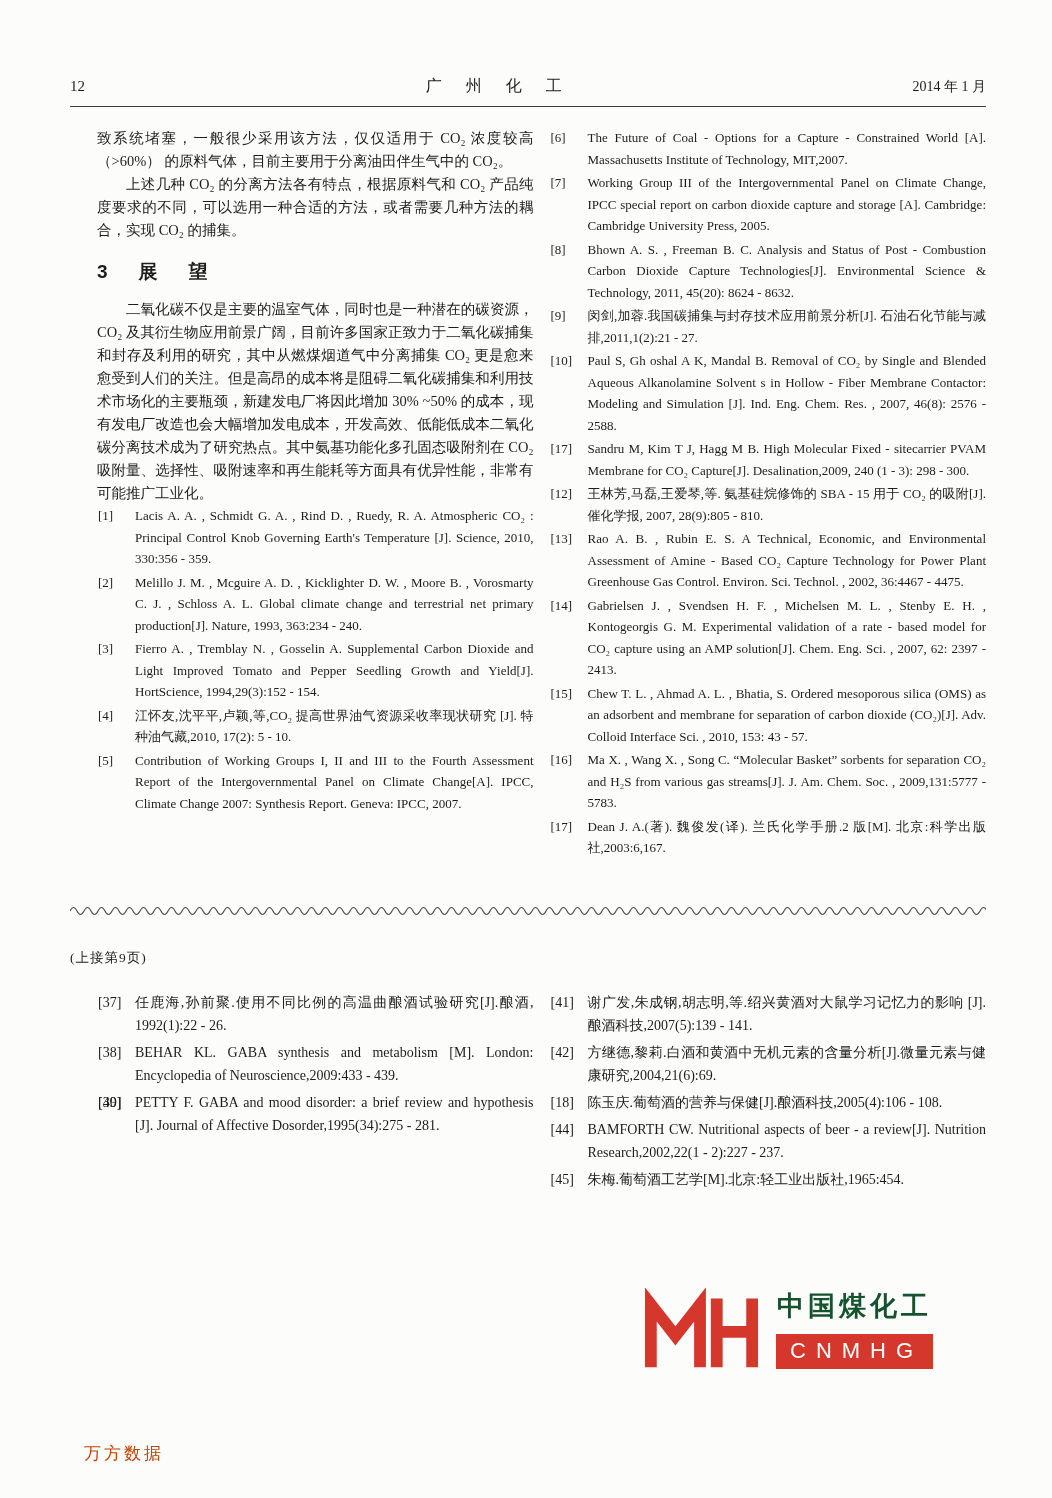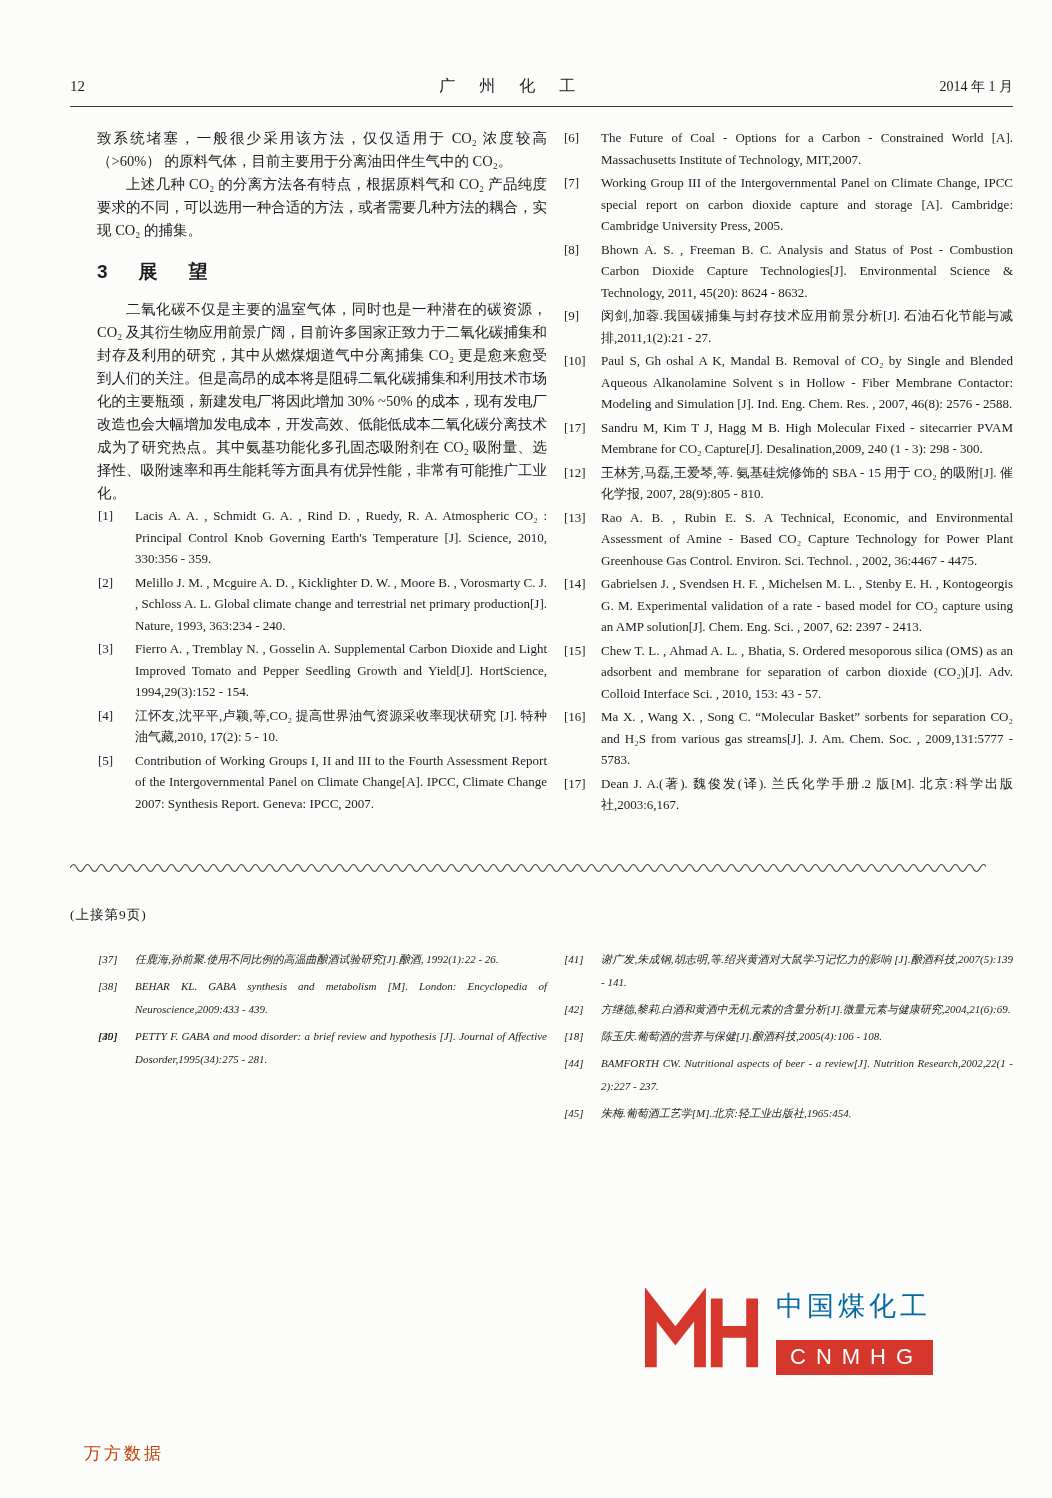--- a/index.html
+++ b/index.html
@@ -5,21 +5,21 @@
   * { margin: 0; padding: 0; box-sizing: border-box; }
   html, body { background: #ffffff; }
   .page {
     position: relative;
     width: 1052px;
     height: 1498px;
     margin: 0 auto;
     background: #fcfcfa;
     color: #1c1c1c;
     font-family: "Liberation Serif", "DejaVu Serif", serif;
-    padding: 0 39px 0 70px;
+    padding: 0 66px 0 70px;
     overflow: hidden;
   }
   
   .header {
     display: flex;
     justify-content: space-between;
     align-items: baseline;
     padding-top: 76px;
     font-size: 15px;
   }
@@ -50,47 +50,48 @@
   
   .ref {
     position: relative;
     padding-left: 38px;
     font-size: 13px;
     line-height: 21.5px;
     text-align: justify;
     margin-bottom: 2px;
   }
   .ref-label { position: absolute; left: 1px; top: 0; }
-  .lower .ref { font-size: 11px; line-height: 23px; margin-bottom: 4px; font-style: italic; }
+  .lower .ref { font-size: 14px; line-height: 23px; margin-bottom: 4px; }
   
   .wave-wrap { margin-top: 44px; }
   .wave-wrap svg { display: block; }
   
   .cont-note { margin-top: 32px; font-size: 13.5px; letter-spacing: 1px; }
   .lower { margin-top: 24px; }
   
   .logo {
     position: absolute;
     left: 642px;
     top: 1288px;
     display: flex;
     align-items: flex-start;
     gap: 16px;
   }
   .logo-mark svg { display: block; }
   .logo-text { display: flex; flex-direction: column; }
   .logo-cn {
     font-family: "Liberation Sans", "DejaVu Sans", sans-serif;
     font-size: 27px;
-    font-weight: normal;
-    color: #0369a1;
+    font-weight: bold;
+    color: #14532d;
     letter-spacing: 4px;
+    text-align: center;
   }
   .logo-en-box {
-    margin-top: 16px;
+    margin-top: 10px;
     background: #d5372d;
     color: #ffffff;
     font-family: "Liberation Sans", "DejaVu Sans", sans-serif;
     font-size: 22px;
     letter-spacing: 10px;
     text-align: center;
     padding: 4px 10px 5px 14px;
   }
   
   .watermark {
@@ -126,21 +127,21 @@
         <div class="ref"><span class="ref-label">[1]</span><span class="ref-text">Lacis A. A. , Schmidt G. A. , Rind D. , Ruedy, R. A. Atmospheric CO₂ : Principal Control Knob Governing Earth's Temperature [J]. Science, 2010, 330:356 - 359.</span></div>
         <div class="ref"><span class="ref-label">[2]</span><span class="ref-text">Melillo J. M. , Mcguire A. D. , Kicklighter D. W. , Moore B. , Vorosmarty C. J. , Schloss A. L. Global climate change and terrestrial net primary production[J]. Nature, 1993, 363:234 - 240.</span></div>
         <div class="ref"><span class="ref-label">[3]</span><span class="ref-text">Fierro A. , Tremblay N. , Gosselin A. Supplemental Carbon Dioxide and Light Improved Tomato and Pepper Seedling Growth and Yield[J]. HortScience, 1994,29(3):152 - 154.</span></div>
         <div class="ref"><span class="ref-label">[4]</span><span class="ref-text">江怀友,沈平平,卢颖,等,CO₂ 提高世界油气资源采收率现状研究 [J]. 特种油气藏,2010, 17(2): 5 - 10.</span></div>
         <div class="ref"><span class="ref-label">[5]</span><span class="ref-text">Contribution of Working Groups I, II and III to the Fourth Assessment Report of the Intergovernmental Panel on Climate Change[A]. IPCC, Climate Change 2007: Synthesis Report. Geneva: IPCC, 2007.</span></div>
       </div>
     </div>
 
     <div class="col">
       <div class="refs">
-        <div class="ref"><span class="ref-label">[6]</span><span class="ref-text">The Future of Coal - Options for a Carbon - Constrained World [A]. Massachusetts Institute of Technology, MIT,2007.</span></div>
+        <div class="ref"><span class="ref-label">[6]</span><span class="ref-text">The Future of Coal - Options for a Capture - Constrained World [A]. Massachusetts Institute of Technology, MIT,2007.</span></div>
         <div class="ref"><span class="ref-label">[7]</span><span class="ref-text">Working Group III of the Intergovernmental Panel on Climate Change, IPCC special report on carbon dioxide capture and storage [A]. Cambridge: Cambridge University Press, 2005.</span></div>
         <div class="ref"><span class="ref-label">[8]</span><span class="ref-text">Bhown A. S. , Freeman B. C. Analysis and Status of Post - Combustion Carbon Dioxide Capture Technologies[J]. Environmental Science &amp; Technology, 2011, 45(20): 8624 - 8632.</span></div>
         <div class="ref"><span class="ref-label">[9]</span><span class="ref-text">闵剑,加蓉.我国碳捕集与封存技术应用前景分析[J]. 石油石化节能与减排,2011,1(2):21 - 27.</span></div>
         <div class="ref"><span class="ref-label">[10]</span><span class="ref-text">Paul S, Gh oshal A K, Mandal B. Removal of CO₂ by Single and Blended Aqueous Alkanolamine Solvent s in Hollow - Fiber Membrane Contactor: Modeling and Simulation [J]. Ind. Eng. Chem. Res. , 2007, 46(8): 2576 - 2588.</span></div>
         <div class="ref"><span class="ref-label">[17]</span><span class="ref-text">Sandru M, Kim T J, Hagg M B. High Molecular Fixed - sitecarrier PVAM Membrane for CO₂ Capture[J]. Desalination,2009, 240 (1 - 3): 298 - 300.</span></div>
         <div class="ref"><span class="ref-label">[12]</span><span class="ref-text">王林芳,马磊,王爱琴,等. 氨基硅烷修饰的 SBA - 15 用于 CO₂ 的吸附[J]. 催化学报, 2007, 28(9):805 - 810.</span></div>
         <div class="ref"><span class="ref-label">[13]</span><span class="ref-text">Rao A. B. , Rubin E. S. A Technical, Economic, and Environmental Assessment of Amine - Based CO₂ Capture Technology for Power Plant Greenhouse Gas Control. Environ. Sci. Technol. , 2002, 36:4467 - 4475.</span></div>
         <div class="ref"><span class="ref-label">[14]</span><span class="ref-text">Gabrielsen J. , Svendsen H. F. , Michelsen M. L. , Stenby E. H. , Kontogeorgis G. M. Experimental validation of a rate - based model for CO₂ capture using an AMP solution[J]. Chem. Eng. Sci. , 2007, 62: 2397 - 2413.</span></div>
         <div class="ref"><span class="ref-label">[15]</span><span class="ref-text">Chew T. L. , Ahmad A. L. , Bhatia, S. Ordered mesoporous silica (OMS) as an adsorbent and membrane for separation of carbon dioxide (CO₂)[J]. Adv. Colloid Interface Sci. , 2010, 153: 43 - 57.</span></div>
         <div class="ref"><span class="ref-label">[16]</span><span class="ref-text">Ma X. , Wang X. , Song C. “Molecular Basket” sorbents for separation CO₂ and H₂S from various gas streams[J]. J. Am. Chem. Soc. , 2009,131:5777 - 5783.</span></div>

